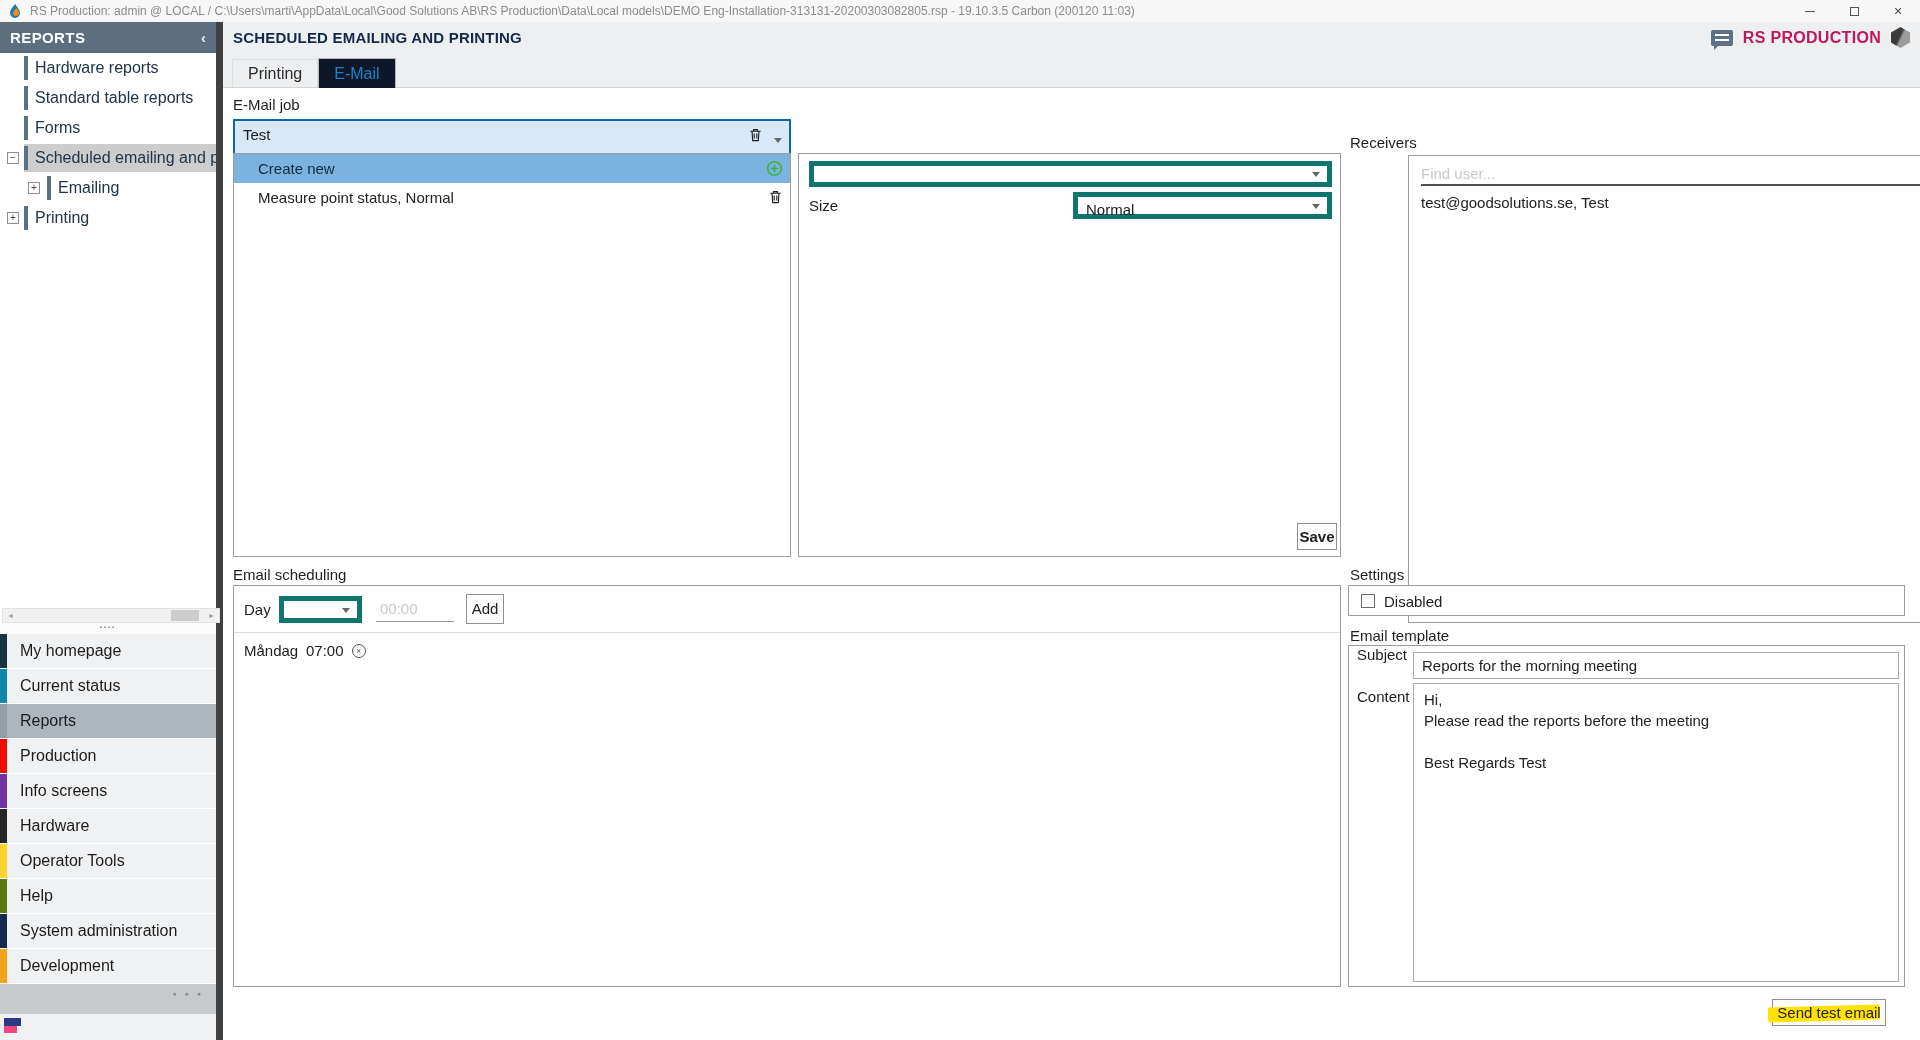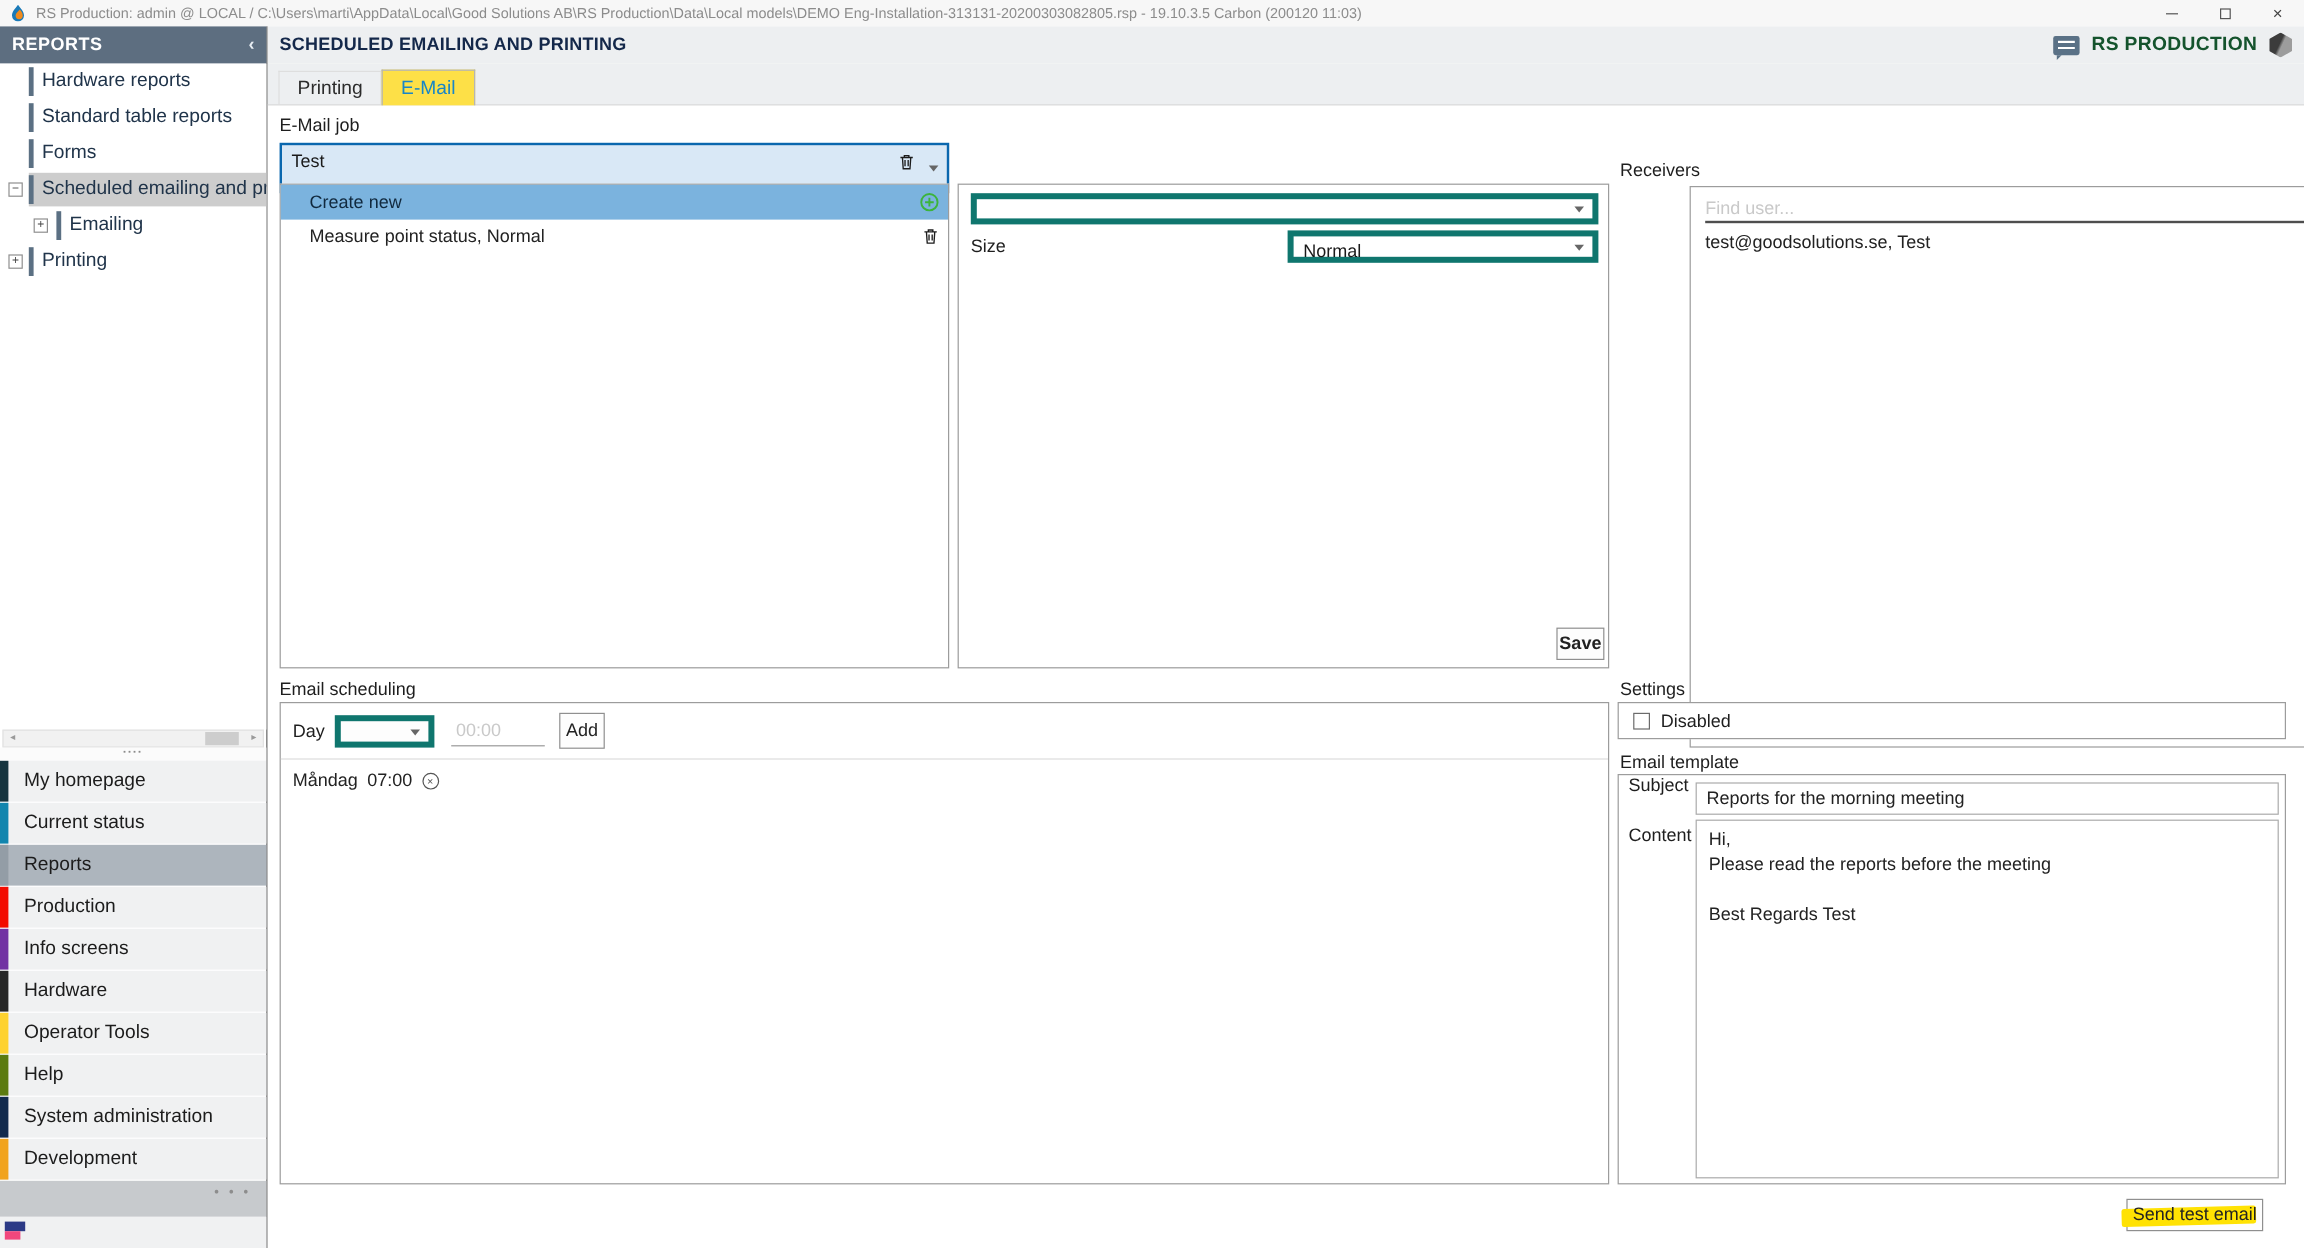--- a/index.html
+++ b/index.html
@@ -12,21 +12,21 @@
   .app-icon { width:14px; height:14px; margin-left:8px; }
   .title-text { font-size:12px; color:#8c8c8c; margin-left:8px; white-space:nowrap; }
   .win-btns { margin-left:auto; display:flex; height:100%; }
   .win-btn { width:44px; height:22px; display:flex; align-items:center; justify-content:center; color:#555; font-size:13px; }
   .min-glyph { width:10px; height:1px; background:#555; }
   .restore-glyph { width:9px; height:9px; border:1px solid #555; position:relative; background:#f7f7f7; }
   .restore-glyph::before { content:''; position:absolute; left:2px; top:-4px; width:9px; height:9px; border:1px solid #555; z-index:-1; }
   .close-glyph { font-size:14px; line-height:14px; color:#444; }
 
   
-  .sidebar { left:0; top:22px; width:223px; height:1018px; background:#ffffff; border-right:1px solid #404040; }
+  .sidebar { left:0; top:22px; width:223px; height:1018px; background:#ffffff; border-right:7px solid #404040; }
   .sb-header { position:absolute; left:0; top:0; width:100%; height:31px; background:#5d6e80; color:#fff; display:flex; align-items:center; }
   .sb-header-title { font-size:15px; font-weight:bold; letter-spacing:.4px; margin-left:10px; }
   .sb-collapse { margin-left:auto; margin-right:10px; font-size:15px; font-weight:bold; color:#e8edf2; }
 
   .tree { position:absolute; left:0; top:31px; width:100%; height:555px; overflow:hidden; background:#fff; }
   .tree-row { position:relative; height:30px; }
   .tree-row .row-bg { position:absolute; left:24px; right:0; top:1px; bottom:1px; background:#cdcdcd; }
   .tree-bar { position:absolute; left:24px; top:3px; bottom:3px; width:4px; background:#5b7083; }
   .tree-bar.lvl2 { left:47px; }
   .tree-label { position:absolute; left:35px; top:6px; font-size:16px; color:#20344a; white-space:nowrap; }
@@ -52,26 +52,26 @@
   .flag .f-pink { width:13px; height:7px; background:#f1477d; }
 
   
   .main-header { left:223px; top:22px; width:1697px; height:31px; background:#edeff1; display:flex; align-items:center; }
   .mh-title { margin-left:10px; font-size:15px; font-weight:bold; color:#14284a; letter-spacing:.2px; }
   .mh-right { margin-left:auto; display:flex; align-items:center; margin-right:10px; gap:10px; }
   .chat-icon { width:22px; height:16px; background:#5a7186; border-radius:2px; position:relative; }
   .chat-icon::before { content:''; position:absolute; left:4px; top:4px; width:14px; height:8px;
      background:linear-gradient(#fff 0 2px, transparent 2px 5px, #fff 5px 7px, transparent 7px); }
   .chat-icon::after { content:''; position:absolute; left:3px; bottom:-4px; border-left:4px solid #5a7186; border-bottom:4px solid transparent; }
-  .brand-text { font-size:16px; font-weight:bold; color:#14532d; letter-spacing:.3px; }
+  .brand-text { font-size:16px; font-weight:bold; color:#be185d; letter-spacing:.3px; }
   .hex-logo { width:19px; height:21px; background:linear-gradient(115deg,#3c3c3c 45%,#9c9c9c 55%); clip-path:polygon(50% 0,100% 26%,100% 74%,50% 100%,0 74%,0 26%); }
 
   .tab-strip { left:223px; top:53px; width:1697px; height:35px; background:#edeff1; border-bottom:1px solid #d4d4d4; display:flex; align-items:flex-end; padding-left:9px; }
   .tab { height:28px; line-height:28px; padding:0 15px; font-size:16px; color:#2b2b2b; border:1px solid #dedede; border-bottom:none; background:transparent; }
-  .tab.active { height:30px; line-height:30px; background:#fde047; border:1px solid #b5b5b5; border-bottom:none; color:#1886c7; margin-bottom:-1px; }
+  .tab.active { height:30px; line-height:30px; background:#0f172a; border:1px solid #b5b5b5; border-bottom:none; color:#1886c7; margin-bottom:-1px; }
 
   .content { left:223px; top:88px; width:1697px; height:952px; background:#fff; }
 
   
   .sec-label { font-size:15px; color:#1e1e1e; }
   .panel { border:1px solid #9c9c9c; background:#fff; }
   .combo { border:5px solid #0f766e; background:#fff; position:relative; }
   .caret { position:absolute; right:7px; top:50%; margin-top:-2px; width:0; height:0; border-left:4px solid transparent; border-right:4px solid transparent; border-top:5px solid #666; }
   .btn { border:1px solid #8f8f8f; background:#fdfdfd; font-size:15px; color:#222; text-align:center; }
   .placeholder { color:#c9c9c9; }

